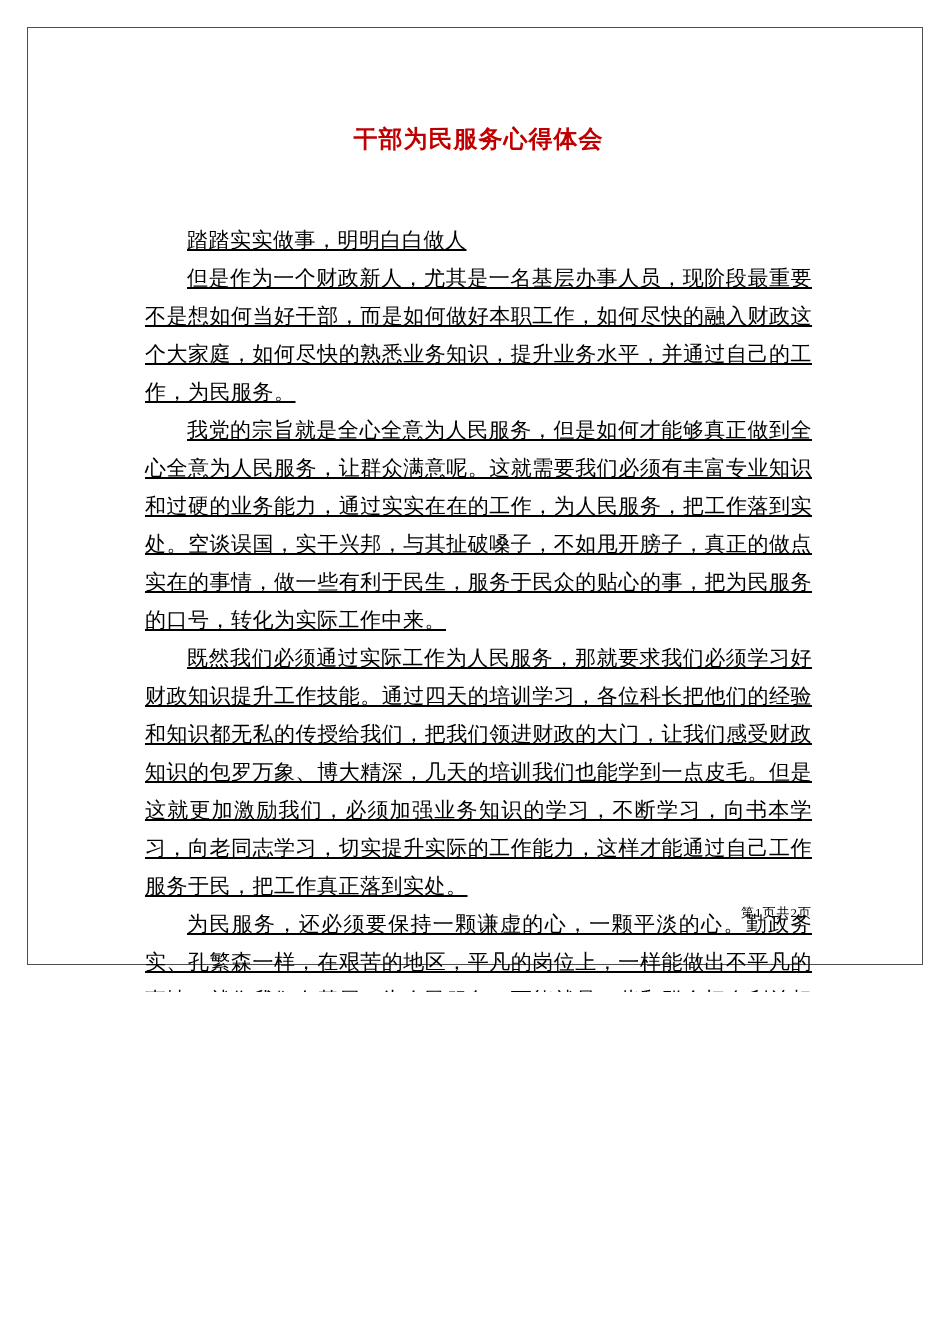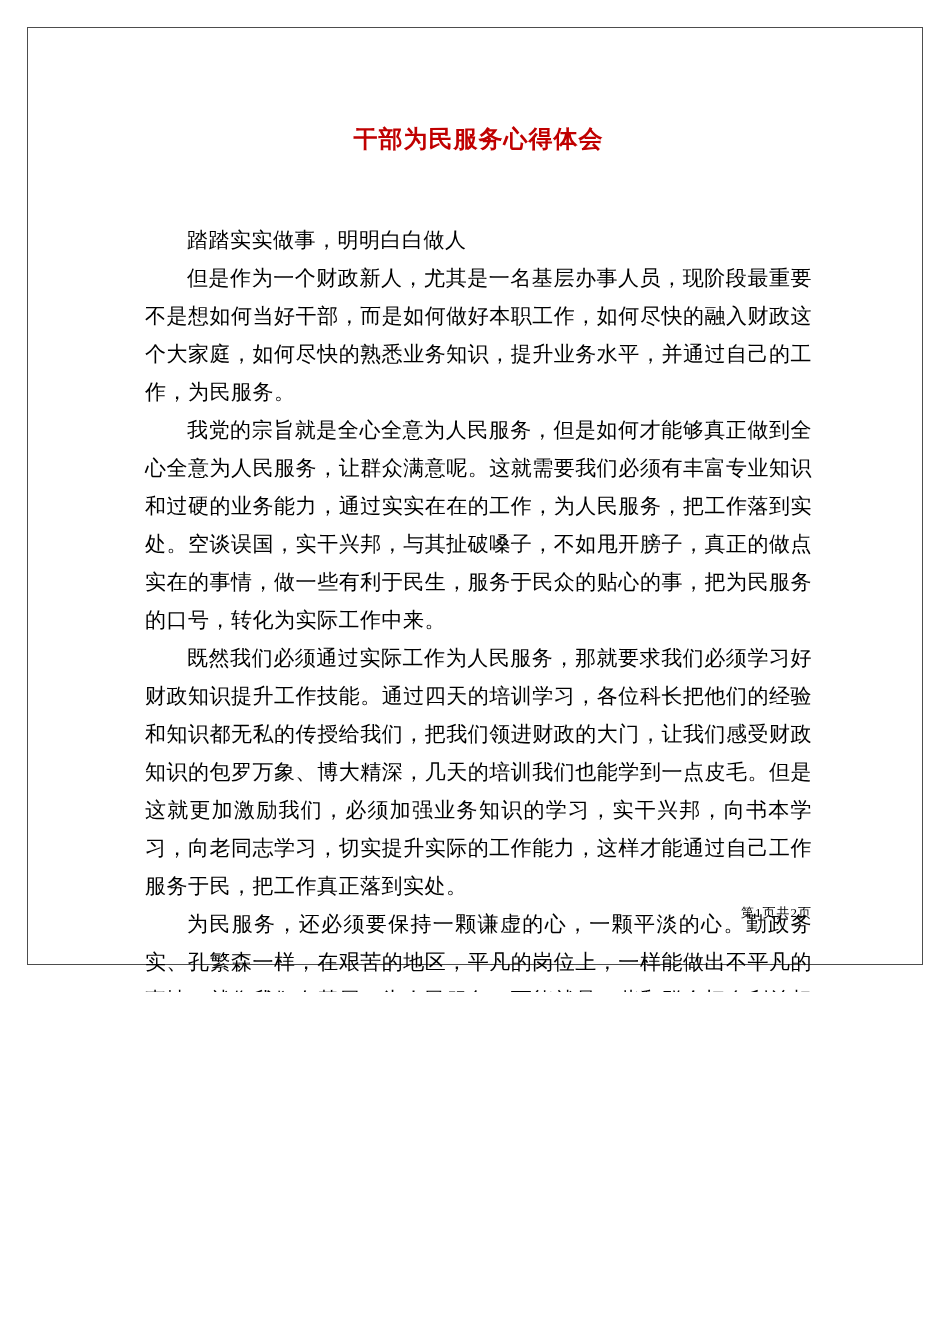--- a/index.html
+++ b/index.html
@@ -44,20 +44,21 @@
     letter-spacing:1px;
   }
   .para{
     font-size:21px;
     line-height:38px;
     color:#000000;
     text-align:justify;
     text-indent:2em;
     word-break:break-all;
     letter-spacing:0.5px;
+    text-decoration:underline;
   }
   .footer{
     position:absolute;
     right:138px;
     bottom:70px;
     font-size:13px;
     color:#000000;
     letter-spacing:1px;
     margin-left:16px;
   }
@@ -67,18 +68,18 @@
 
 <div class="page">
   <div class="page-border"></div>
 
   <div class="content">
     <h1 class="title">干部为民服务心得体会</h1>
 
     <p class="para">踏踏实实做事，明明白白做人</p>
     <p class="para">但是作为一个财政新人，尤其是一名基层办事人员，现阶段最重要不是想如何当好干部，而是如何做好本职工作，如何尽快的融入财政这个大家庭，如何尽快的熟悉业务知识，提升业务水平，并通过自己的工作，为民服务。</p>
     <p class="para">我党的宗旨就是全心全意为人民服务，但是如何才能够真正做到全心全意为人民服务，让群众满意呢。这就需要我们必须有丰富专业知识和过硬的业务能力，通过实实在在的工作，为人民服务，把工作落到实处。空谈误国，实干兴邦，与其扯破嗓子，不如甩开膀子，真正的做点实在的事情，做一些有利于民生，服务于民众的贴心的事，把为民服务的口号，转化为实际工作中来。</p>
-    <p class="para">既然我们必须通过实际工作为人民服务，那就要求我们必须学习好财政知识提升工作技能。通过四天的培训学习，各位科长把他们的经验和知识都无私的传授给我们，把我们领进财政的大门，让我们感受财政知识的包罗万象、博大精深，几天的培训我们也能学到一点皮毛。但是这就更加激励我们，必须加强业务知识的学习，实干兴邦，向书本学习，向老同志学习，切实提升实际的工作能力，这样才能通过自己工作服务于民，把工作真正落到实处。</p>
+    <p class="para">既然我们必须通过实际工作为人民服务，那就要求我们必须学习好财政知识提升工作技能。通过四天的培训学习，各位科长把他们的经验和知识都无私的传授给我们，把我们领进财政的大门，让我们感受财政知识的包罗万象、博大精深，几天的培训我们也能学到一点皮毛。但是这就更加激励我们，必须加强业务知识的学习，不断学习，向书本学习，向老同志学习，切实提升实际的工作能力，这样才能通过自己工作服务于民，把工作真正落到实处。</p>
     <p class="para">为民服务，还必须要保持一颗谦虚的心，一颗平淡的心。勤政务实、孔繁森一样，在艰苦的地区，平凡的岗位上，一样能做出不平凡的事情。就像我们在基层，为人民服务，可能就是一些和群众切身利益相关的小的事情，有时候很枯燥，时间长了甚至感觉很无聊，很烦躁。这时候必须要记住，群众利益无小事，如果通过做</p>
   </div>
 
   <div class="footer">第1页共2页</div>
 </div>
 
 </body></html>

